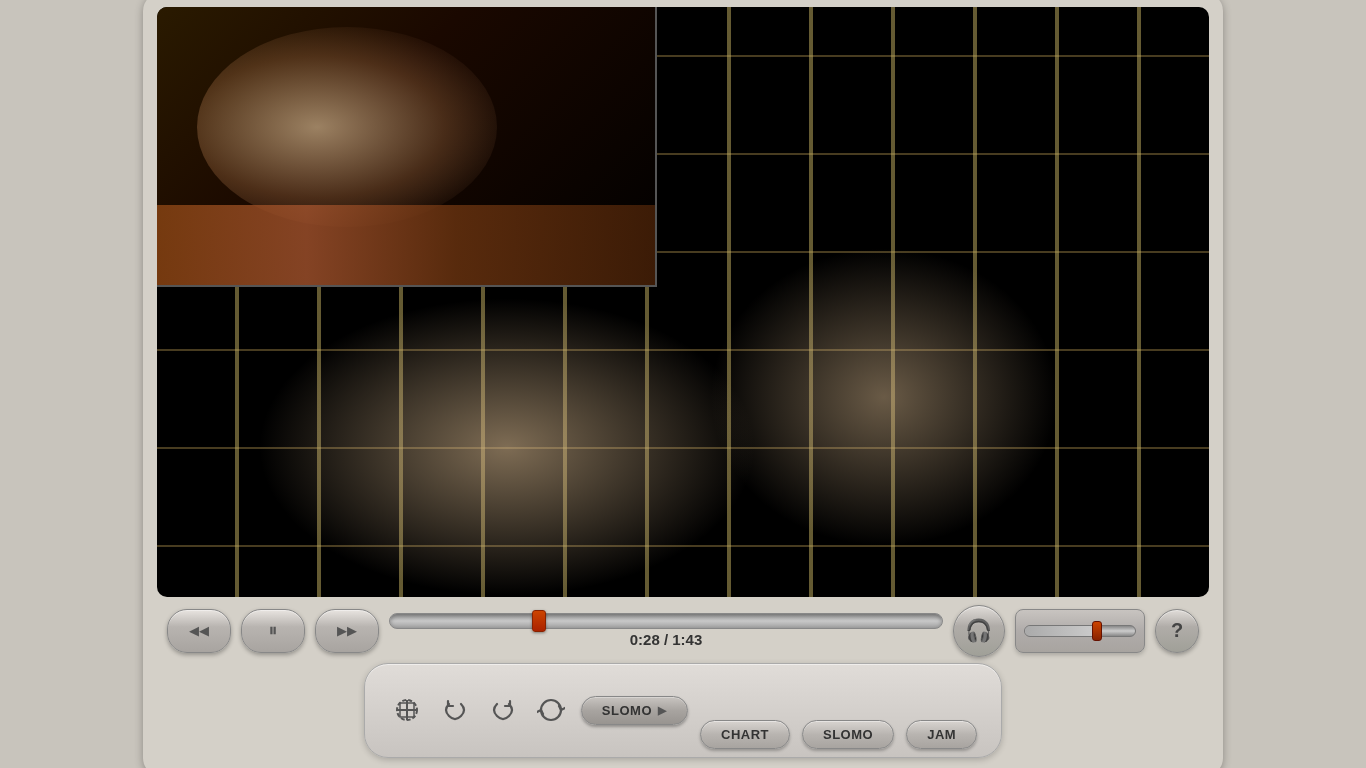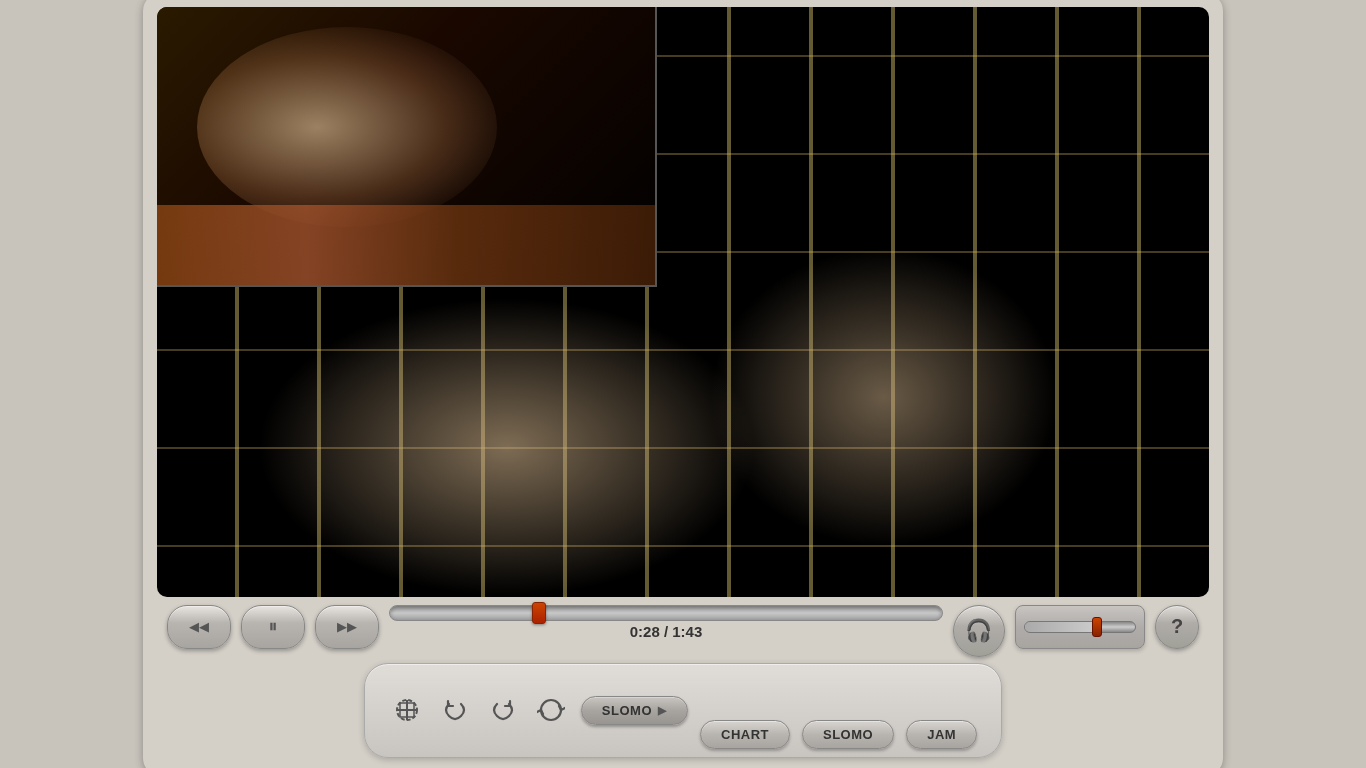--- a/index.html
+++ b/index.html
@@ -124,21 +124,21 @@
       display: flex;
       flex-direction: column;
       align-items: center;
       gap: 6px;
     }
 
     
     .transport-row {
       width: 100%;
       display: flex;
-      align-items: flex-start;
+      align-items: center;
       gap: 10px;
       padding: 0 10px;
     }
 
     .transport-btn {
       background: linear-gradient(to bottom, #e8e4e0 0%, #b8b4b0 40%, #a8a4a0 100%);
       border: 1px solid #888;
       border-radius: 20px;
       padding: 8px 18px;
       cursor: pointer;

